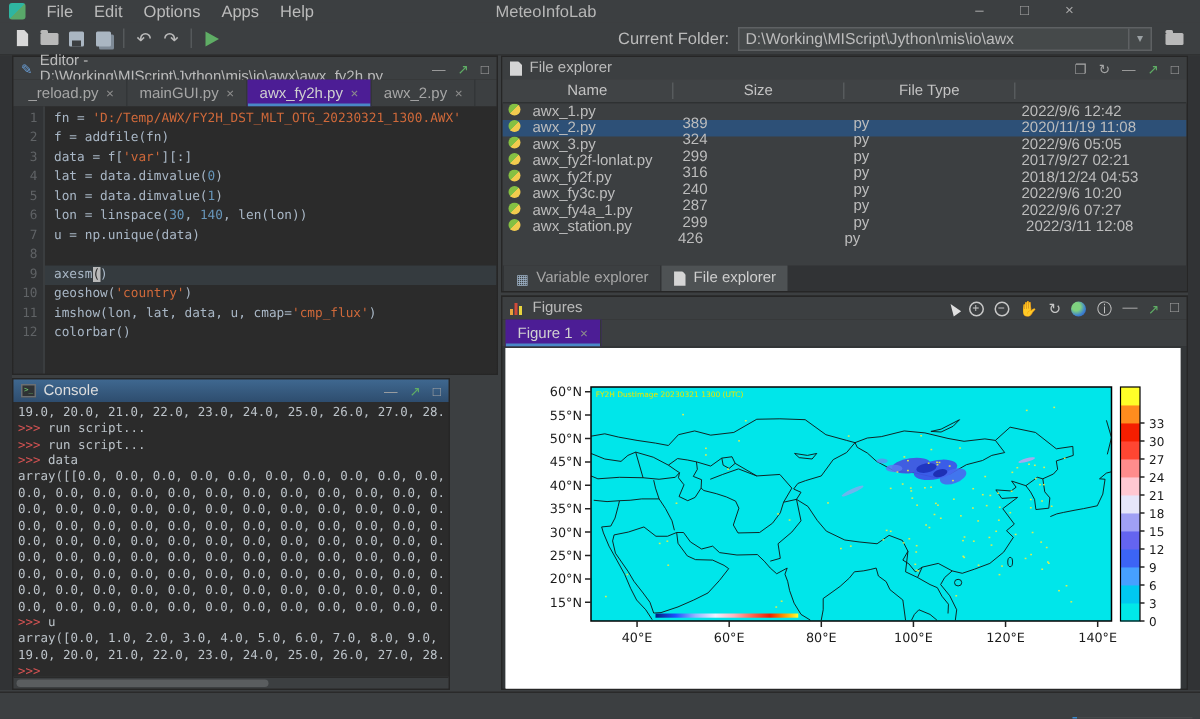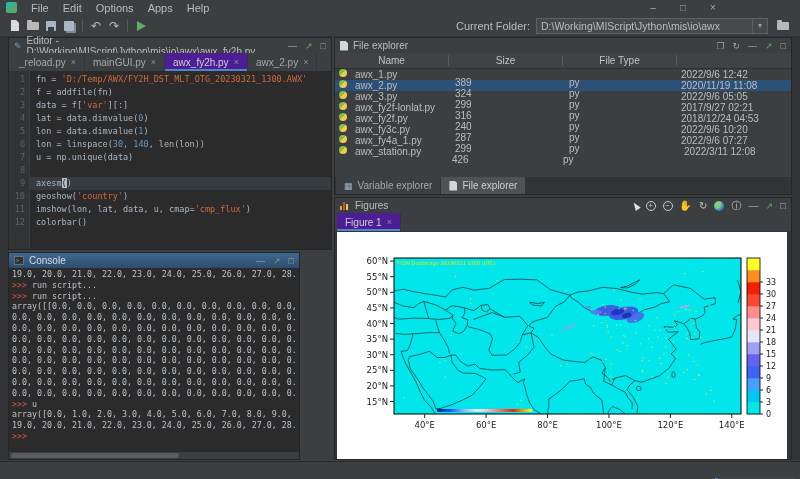--- a/index.html
+++ b/index.html
@@ -19,21 +19,21 @@
   .tsep { width:1px; height:13px; background:#55595b; margin:0 4px; }
   .ico-new { width:8px; height:11px; background:#d9d9d9; clip-path:polygon(0 0,65% 0,100% 28%,100% 100%,0 100%); }
   .ico-folder { position:relative; width:12px; height:8px; background:#b9b9b9; border-radius:1px; }
   .ico-folder::before { content:""; position:absolute; left:0; top:-2px; width:5px; height:2px; background:#b9b9b9; border-radius:1px 1px 0 0; }
   .ico-save { width:10px; height:10px; background:#aab6c2; border-radius:1px; position:relative; }
   .ico-save::after { content:""; position:absolute; left:2px; bottom:0; width:6px; height:4px; background:#3c3f41; }
   .ico-saveas { width:10px; height:10px; background:#aab6c2; border-radius:1px; position:relative; box-shadow:2px 2px 0 #7e8a96; }
   .ico-undo,.ico-redo { font-size:12px; color:#b9b9b9; line-height:1; }
   .ico-run { width:0; height:0; border-left:9px solid #5fad65; border-top:5px solid transparent; border-bottom:5px solid transparent; }
   .cf-wrap { margin-left:auto; display:flex; align-items:center; gap:6px; padding-right:8px; font-size:11px; }
-  .cf-combo { width:232px; height:16px; background:#45494a; border:1px solid #5e6163; display:flex; align-items:center; }
+  .cf-combo { width:276px; height:16px; background:#45494a; border:1px solid #5e6163; display:flex; align-items:center; }
   .cf-combo input { flex:1; background:transparent; border:none; outline:none; color:#bcbcbc; font-size:10.5px; padding:0 4px; font-family:"Liberation Sans",sans-serif; }
   .cf-arrow { width:15px; height:100%; border-left:1px solid #5e6163; display:flex; align-items:center; justify-content:center; font-size:8px; color:#9aa0a3; }
 
   .side-strip-left  { position:absolute; left:0; top:37px; width:8px; height:423px; background:#313335; }
   .side-strip-right { position:absolute; left:792px; top:37px; width:8px; height:423px; background:#313335; }
 
   
   .panel { position:absolute; background:#2b2b2b; border:1px solid #262626; display:flex; flex-direction:column; }
   .panel-title { height:15px; background:#3c3f41; display:flex; align-items:center; gap:5px; padding:0 5px; font-size:10px; color:#bbbbbb; flex-shrink:0; }
   .panel-title.focused { background:linear-gradient(#3f6890,#2e4d6e); color:#ddd; }
@@ -97,20 +97,21 @@
   .statusbar { position:absolute; left:0; top:461px; width:800px; height:18px; background:#3c3f41; border-top:1px solid #2a2a2a; display:flex; align-items:center; }
   .progress { margin-left:auto; margin-right:5px; width:80px; height:13px; background:#46494b; position:relative; display:flex; align-items:center; justify-content:center; font-size:9px; color:#b5b5b5;margin-top:28px; }
   .progress::before { content:""; position:absolute; left:0; top:0; width:3px; height:100%; background:#3886c9; }
 </style>
 </head>
 <body>
 
 <div class="menubar">
   <div class="applogo"></div>
   <div id="menus"><span class="menu-item">File</span><span class="menu-item">Edit</span><span class="menu-item">Options</span><span class="menu-item">Apps</span><span class="menu-item">Help</span></div>
+  <div class="win-title">MeteoInfoLab</div>
   <div class="win-controls">
     <span class="win-btn">–</span>
     <span class="win-btn">□</span>
     <span class="win-btn">×</span>
   </div>
 </div>
 
 <div class="toolbar">
   <span class="tbtn">
       <i class="ico-new"></i>
@@ -233,20 +234,21 @@
     <span class="pt-icons">
       <span>—</span>
       <span class="pt-float">↗</span>
       <span>□</span>
     </span>
   </div>
   <div id="console-body">
       <div class="console-line"><span>19.0, 20.0, 21.0, 22.0, 23.0, 24.0, 25.0, 26.0, 27.0, 28.0, 29.0, 3</span></div>
       <div class="console-line"><span class="prompt">&gt;&gt;&gt; </span><span>run script...</span></div>
       <div class="console-line"><span class="prompt">&gt;&gt;&gt; </span><span>run script...</span></div>
+      <div class="console-line"><span class="prompt">&gt;&gt;&gt; </span><span>data</span></div>
       <div class="console-line"><span>array([[0.0, 0.0, 0.0, 0.0, 0.0, 0.0, 0.0, 0.0, 0.0, 0.0, 0.0, 0.0,</span></div>
       <div class="console-line"><span>0.0, 0.0, 0.0, 0.0, 0.0, 0.0, 0.0, 0.0, 0.0, 0.0, 0.0, 0.0, 0.0, 0.</span></div>
       <div class="console-line"><span>0.0, 0.0, 0.0, 0.0, 0.0, 0.0, 0.0, 0.0, 0.0, 0.0, 0.0, 0.0, 0.0, 0.</span></div>
       <div class="console-line"><span>0.0, 0.0, 0.0, 0.0, 0.0, 0.0, 0.0, 0.0, 0.0, 0.0, 0.0, 0.0, 0.0, 0.</span></div>
       <div class="console-line"><span>0.0, 0.0, 0.0, 0.0, 0.0, 0.0, 0.0, 0.0, 0.0, 0.0, 0.0, 0.0, 0.0, 0.</span></div>
       <div class="console-line"><span>0.0, 0.0, 0.0, 0.0, 0.0, 0.0, 0.0, 0.0, 0.0, 0.0, 0.0, 0.0, 0.0, 0.</span></div>
       <div class="console-line"><span>0.0, 0.0, 0.0, 0.0, 0.0, 0.0, 0.0, 0.0, 0.0, 0.0, 0.0, 0.0, 0.0, 0.</span></div>
       <div class="console-line"><span>0.0, 0.0, 0.0, 0.0, 0.0, 0.0, 0.0, 0.0, 0.0, 0.0, 0.0, 0.0, 0.0, 0.</span></div>
       <div class="console-line"><span>0.0, 0.0, 0.0, 0.0, 0.0, 0.0, 0.0, 0.0, 0.0, 0.0, 0.0, 0.0, 0.0, 0.</span></div>
       <div class="console-line"><span class="prompt">&gt;&gt;&gt; </span><span>u</span></div>

